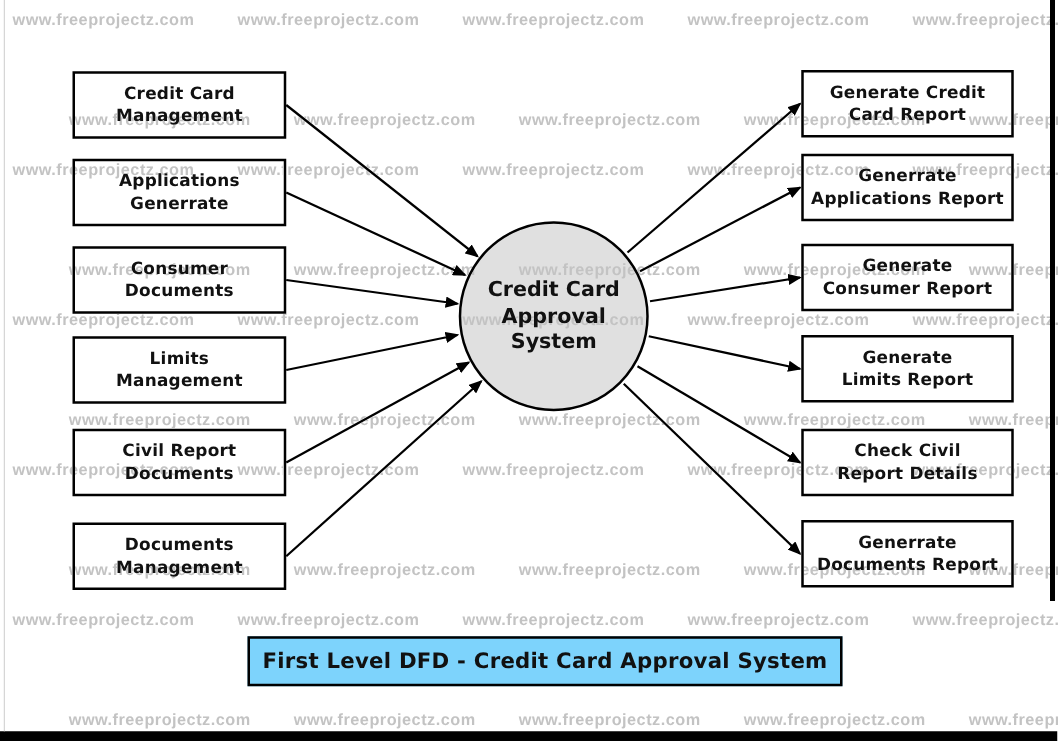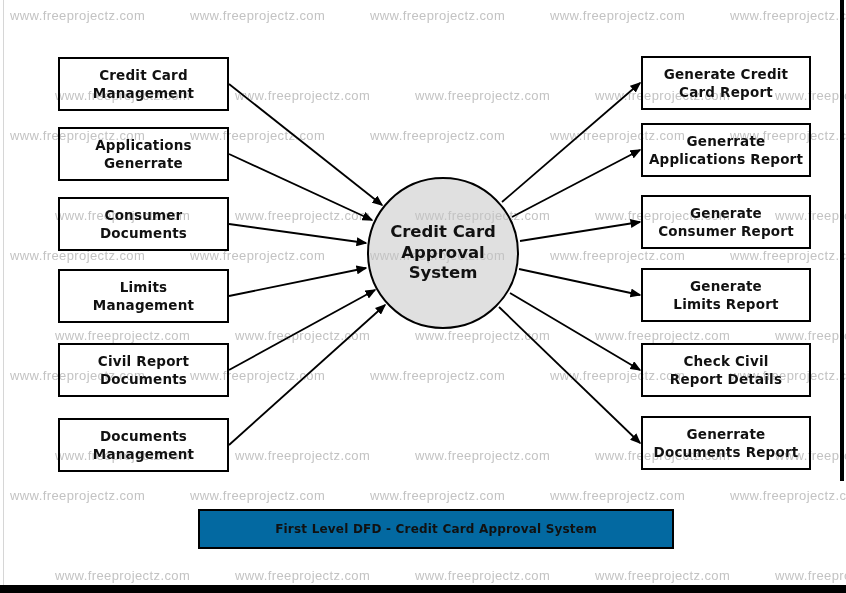--- a/index.html
+++ b/index.html
@@ -14,30 +14,30 @@
   .lbox{left:58px;width:171px;height:54px;}
   .rbox{left:641px;width:170px;height:54px;}
 
   .process{position:absolute;left:367px;top:177px;width:152px;height:152px;
            border:2.5px solid #000;border-radius:50%;background:#e0e0e0;
            display:flex;align-items:center;justify-content:center;text-align:center;
            font-weight:bold;font-size:16.5px;line-height:1.25;color:#111;
            white-space:pre-line;box-sizing:border-box;z-index:1;}
 
   .titlebox{position:absolute;left:198px;top:509px;width:476px;height:40px;
-            box-sizing:border-box;border:2.5px solid #000;background:#0369a1;
+            box-sizing:border-box;border:2.5px solid #000;background:#7dd3fc;
             display:flex;align-items:center;justify-content:center;
-            font-weight:bold;font-size:12px;color:#111;letter-spacing:0.2px;z-index:1;}
+            font-weight:bold;font-size:17px;color:#111;letter-spacing:0.2px;z-index:1;}
 
   
   #flows{position:absolute;left:0;top:0;z-index:2;pointer-events:none;}
 
   
   #wmlayer{position:absolute;left:0;top:0;width:846px;height:531px;z-index:5;
-           pointer-events:none;mix-blend-mode:darken;}
+           pointer-events:none;mix-blend-mode:darken;font-weight:bold;}
   .wm{position:absolute;font-family:"Liberation Sans",sans-serif;font-size:13px;
       color:#c3c3c3;letter-spacing:0.4px;white-space:nowrap;}
 
   
   .edge-right{position:absolute;left:840px;top:0;width:4px;height:481px;background:#000;z-index:6;}
   .edge-bottom{position:absolute;left:0;top:585px;width:846px;height:8px;background:#000;z-index:6;}
   .edge-left{position:absolute;left:3px;top:0;width:1px;height:585px;background:#d6d6d6;z-index:6;}
 </style>
 </head>
 <body>

